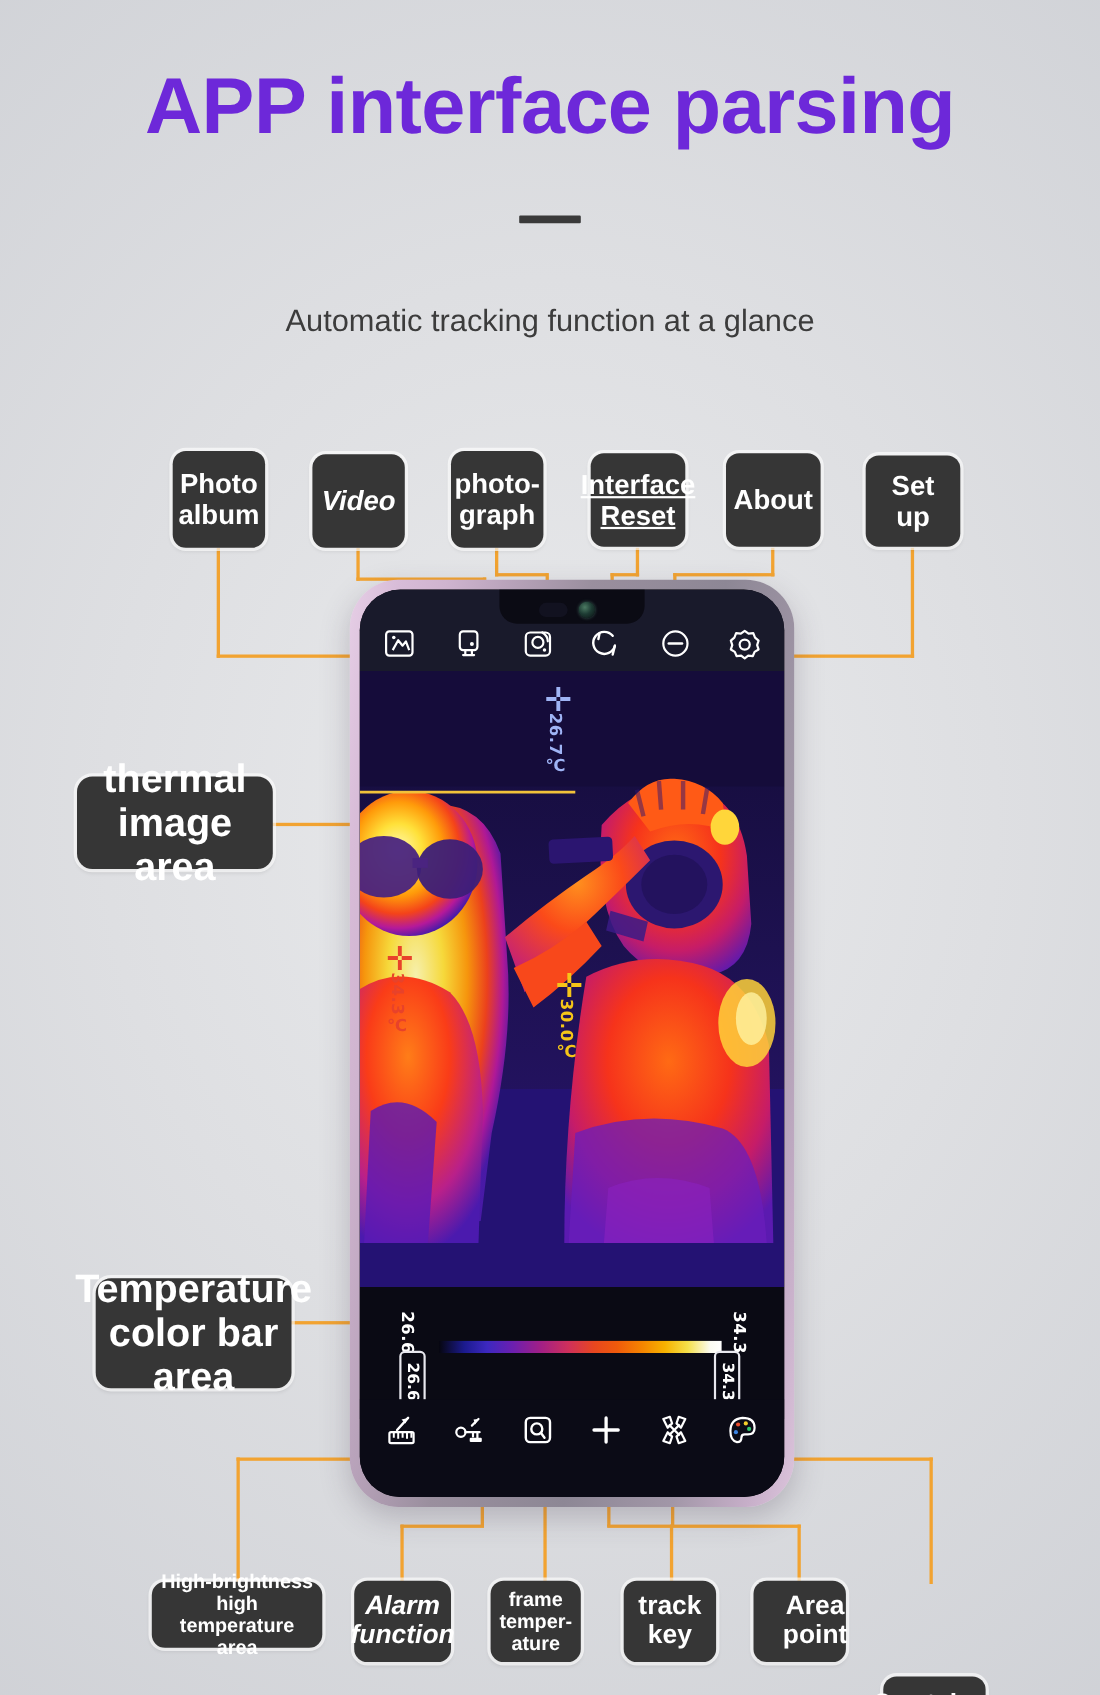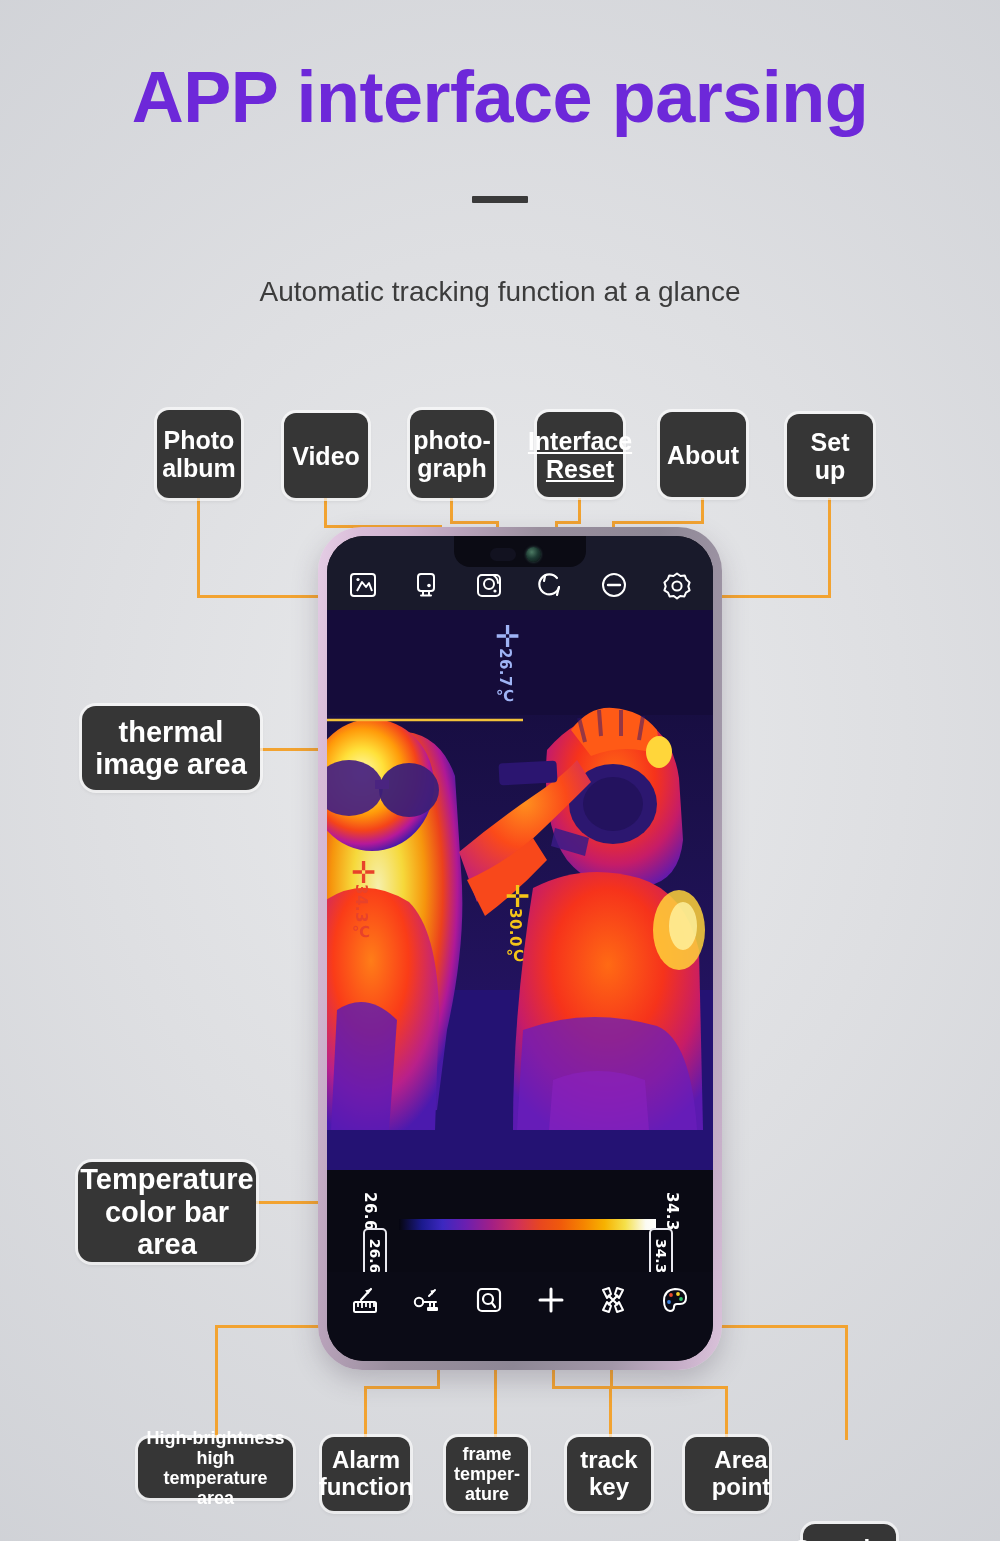--- a/index.html
+++ b/index.html
@@ -40,21 +40,21 @@
     display: flex; align-items: center; justify-content: center;
     text-align: center;
     font-weight: bold;
     line-height: 1.12;
     padding: 4px 8px;
     box-shadow: 0 0 0 3px rgba(255,255,255,0.65), 0 2px 5px rgba(0,0,0,0.16);
     white-space: pre-line;
     z-index: 40;
   }
   .chip.top { font-size: 25px; }
-  .chip.side { font-size: 29px; border-radius: 14px; margin-left: 12px; }
+  .chip.side { font-size: 36px; border-radius: 14px; }
   .chip.bot { font-size: 24px; }
   .chip.bot.small { font-size: 18px; }
 
   
   .ln { position: absolute; background: #f2a331; z-index: 10; }
   .lnv { width: 3px; }
   .lnh { height: 3px; }
 
   
   .phone {
@@ -217,21 +217,21 @@
 <div class="ln lnh" style="left:610px; top:1386px; width:118px;"></div>
 <div class="ln lnv" style="left:725px; top:1386px; height:54px;"></div>
 
 <div class="ln lnh" style="left:683px; top:1325px; width:165px;"></div>
 <div class="ln lnv" style="left:845px; top:1325px; height:115px;"></div>
 
 <div class="chip top" style="left:157px; top:410px; width:84px; height:88px;">
   <span>Photo
 album</span>
 </div>
-<div class="chip top" style="left:284px; top:413px; width:84px; height:85px;">
+<div class="chip top" style="left:284px; top:413px; width:84px; height:85px;font-style:italic;">
   <span>Video</span>
 </div>
 <div class="chip top" style="left:410px; top:410px; width:84px; height:88px;justify-content:center;">
   <span>photo-
 graph</span>
 </div>
 <div class="chip top" style="left:537px; top:412px; width:86px; height:85px;text-decoration:underline;">
   <span>Interface
 Reset</span>
 </div>
@@ -239,30 +239,30 @@
   <span>About</span>
 </div>
 <div class="chip top" style="left:787px; top:414px; width:86px; height:83px;">
   <span>Set up</span>
 </div>
 
 <div class="chip side" style="left:70px; top:706px; width:178px; height:84px;">
   <span>thermal
 image area</span>
 </div>
-<div class="chip side" style="left:66px; top:1162px; width:178px; height:100px;">
+<div class="chip side" style="left:87px; top:1162px; width:178px; height:100px;">
   <span>Temperature
 color bar area</span>
 </div>
 
 <div class="chip bot small" style="left:138px; top:1438px; width:155px; height:60px;">
   <span>High-brightness high
 temperature area</span>
 </div>
-<div class="chip bot" style="left:322px; top:1437px; width:88px; height:74px;">
+<div class="chip bot" style="left:322px; top:1437px; width:88px; height:74px;font-style:italic;">
   <span>Alarm
 function</span>
 </div>
 <div class="chip bot small" style="left:446px; top:1437px; width:82px; height:74px;">
   <span>frame
 temper-
 ature</span>
 </div>
 <div class="chip bot" style="left:567px; top:1437px; width:84px; height:74px;">
   <span>track

